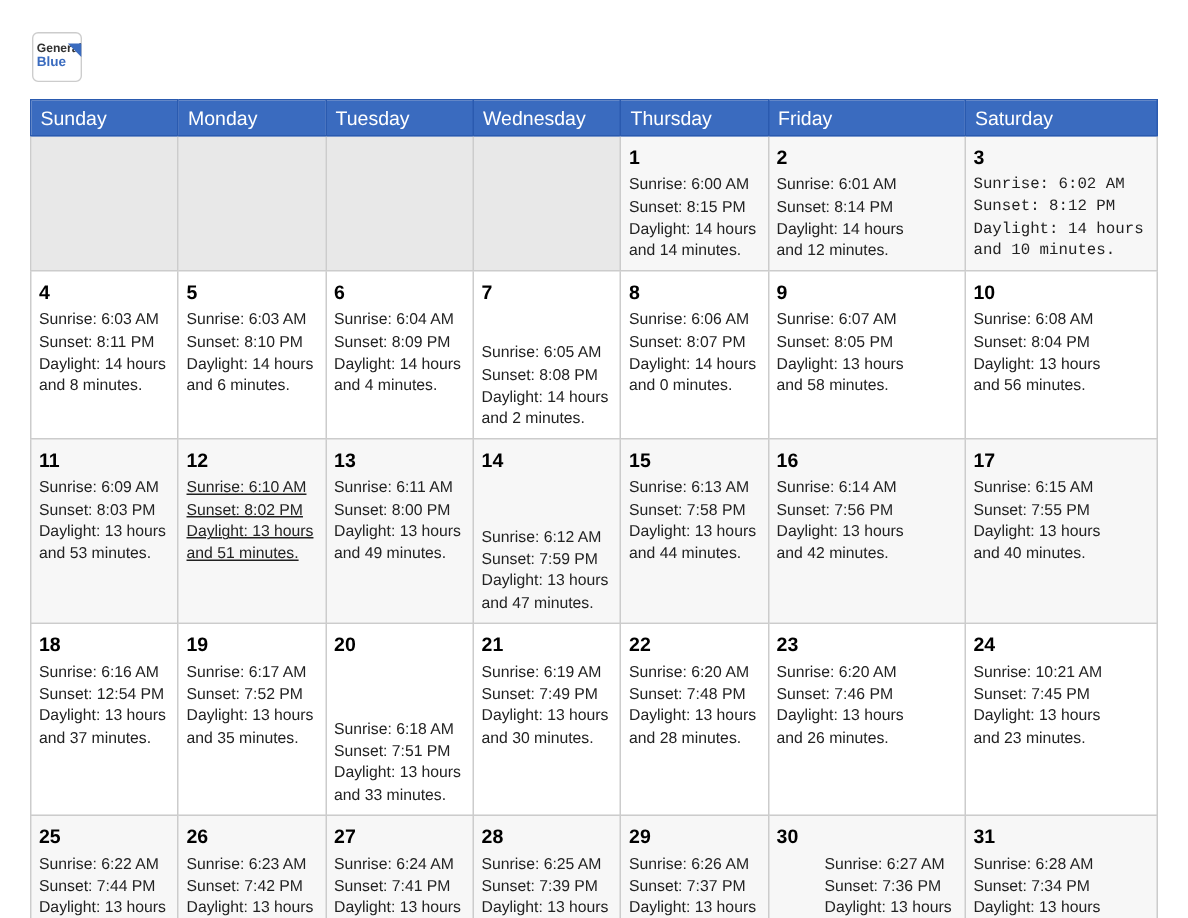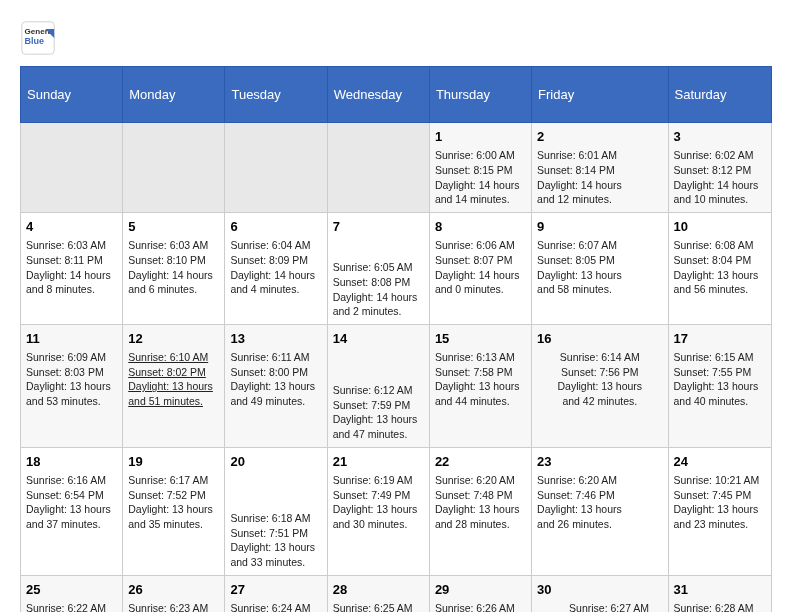--- a/index.html
+++ b/index.html
@@ -39,21 +39,21 @@
     }
     table {
       width: 100%;
       border-collapse: collapse;
       font-size: 11px;
     }
     thead tr th {
       background-color: #3a6bbf;
       color: #fff;
       text-align: left;
-      padding: 20px 6px;
+      padding: 4px 6px;
       font-size: 13px;
       font-weight: normal;
       border: 1px solid #2a5aaf;
       margin-top: 48px;
     }
     tbody tr td {
       vertical-align: top;
       padding: 5px 5px;
       border: 1px solid #ccc;
       min-height: 80px;
@@ -128,21 +128,21 @@
         </td>
         <td>
           <span class="day-num">2</span>
           <div class="cell-content" style="white-space: pre-line;">Sunrise: 6:01 AM
 Sunset: 8:14 PM
 Daylight: 14 hours
 and 12 minutes.</div>
         </td>
         <td>
           <span class="day-num">3</span>
-          <div class="cell-content" style="white-space: pre-line;">Sunrise: 6:02 AM
+          <div class="cell-content" style="white-space: pre-line; font-family: Liberation Mono, monospace;">Sunrise: 6:02 AM
 Sunset: 8:12 PM
 Daylight: 14 hours
 and 10 minutes.</div>
         </td>
       </tr>
       <tr>
         <td>
           <span class="day-num">4</span>
           <div class="cell-content" style="white-space: pre-line;">Sunrise: 6:03 AM
 Sunset: 8:11 PM
@@ -223,38 +223,38 @@
         </td>
         <td>
           <span class="day-num">15</span>
           <div class="cell-content" style="white-space: pre-line;">Sunrise: 6:13 AM
 Sunset: 7:58 PM
 Daylight: 13 hours
 and 44 minutes.</div>
         </td>
         <td>
           <span class="day-num">16</span>
-          <div class="cell-content" style="white-space: pre-line; text-align: center;">Sunrise: 6:14 AM
+          <div class="cell-content" style="white-space: pre-line;">Sunrise: 6:14 AM
 Sunset: 7:56 PM
 Daylight: 13 hours
 and 42 minutes.</div>
         </td>
         <td>
           <span class="day-num">17</span>
           <div class="cell-content" style="white-space: pre-line;">Sunrise: 6:15 AM
 Sunset: 7:55 PM
 Daylight: 13 hours
 and 40 minutes.</div>
         </td>
       </tr>
       <tr>
         <td>
           <span class="day-num">18</span>
           <div class="cell-content" style="white-space: pre-line;">Sunrise: 6:16 AM
-Sunset: 6:54 PM
+Sunset: 12:54 PM
 Daylight: 13 hours
 and 37 minutes.</div>
         </td>
         <td>
           <span class="day-num">19</span>
           <div class="cell-content" style="white-space: pre-line;">Sunrise: 6:17 AM
 Sunset: 7:52 PM
 Daylight: 13 hours
 and 35 minutes.</div>
         </td>

